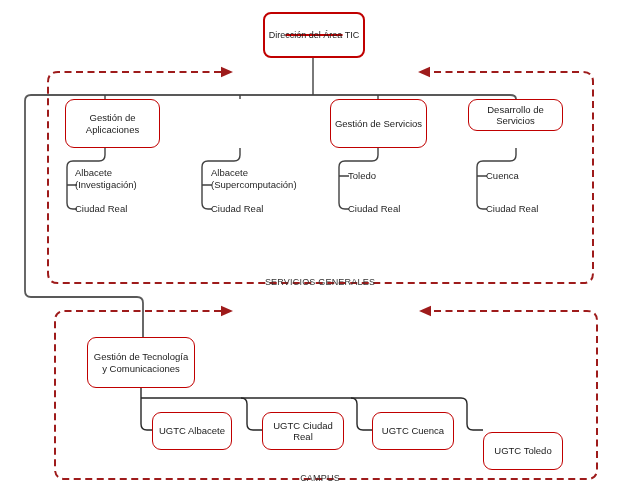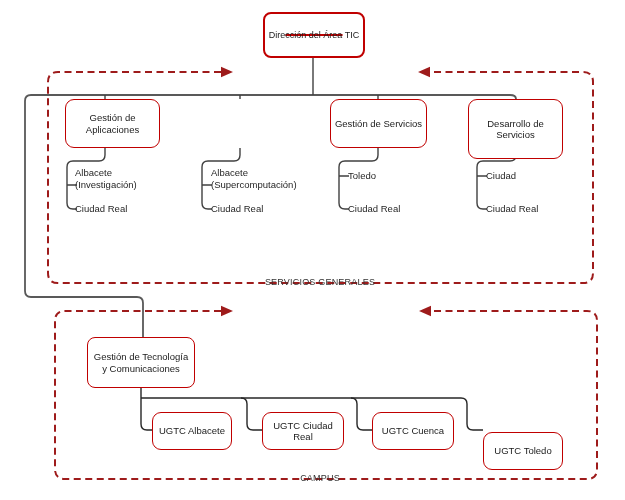--- a/index.html
+++ b/index.html
@@ -78,41 +78,41 @@
     </g>
   </svg>
 
   <div class="root-outer" style="left:263px;top:12px;width:102px;height:46px;">
     <div class="root-inner">Dirección del Área TIC</div>
   </div>
 
   <div class="node" style="left:58px;top:99px;width:95px;height:49px;margin-left:7px;">Gestión de
 Aplicaciones</div>
   <div class="node" style="left:330px;top:99px;width:97px;height:49px;">Gestión de Servicios</div>
-  <div class="node" style="left:468px;top:99px;width:95px;height:60px;">Desarrollo de
+  <div class="node" style="left:468px;top:99px;width:95px;height:32px;">Desarrollo de
 Servicios</div>
 
   <div class="leaf" style="left:75px;top:167px;width:115px;">Albacete
 (Investigación)</div>
   <div class="leaf" style="left:75px;top:203px;width:90px;">Ciudad Real</div>
 
   <div class="leaf" style="left:211px;top:167px;width:125px;">Albacete
 (Supercomputación)</div>
   <div class="leaf" style="left:211px;top:203px;width:90px;">Ciudad Real</div>
 
   <div class="leaf" style="left:348px;top:170px;width:90px;">Toledo</div>
   <div class="leaf" style="left:348px;top:203px;width:90px;">Ciudad Real</div>
 
-  <div class="leaf" style="left:486px;top:170px;width:90px;">Ciudad</div>
+  <div class="leaf" style="left:486px;top:170px;width:90px;">Cuenca</div>
   <div class="leaf" style="left:486px;top:203px;width:90px;">Ciudad Real</div>
 
   <div class="zone-label" style="left:320px;top:277px;">SERVICIOS GENERALES</div>
   <div class="zone-label" style="left:320px;top:473px;">CAMPUS</div>
 
-  <div class="node" style="left:87px;top:337px;width:108px;height:51px;border-radius:8px;">Gestión de Tecnología
+  <div class="node" style="left:87px;top:337px;width:108px;height:51px;">Gestión de Tecnología
 y Comunicaciones</div>
 
   <div class="node" style="left:152px;top:412px;width:80px;height:38px;">UGTC Albacete</div>
   <div class="node" style="left:262px;top:412px;width:82px;height:38px;">UGTC Ciudad
 Real</div>
   <div class="node" style="left:372px;top:412px;width:82px;height:38px;">UGTC Cuenca</div>
   <div class="node" style="left:483px;top:412px;width:80px;height:38px;margin-top:20px;">UGTC Toledo</div>
 
 </div>
 

